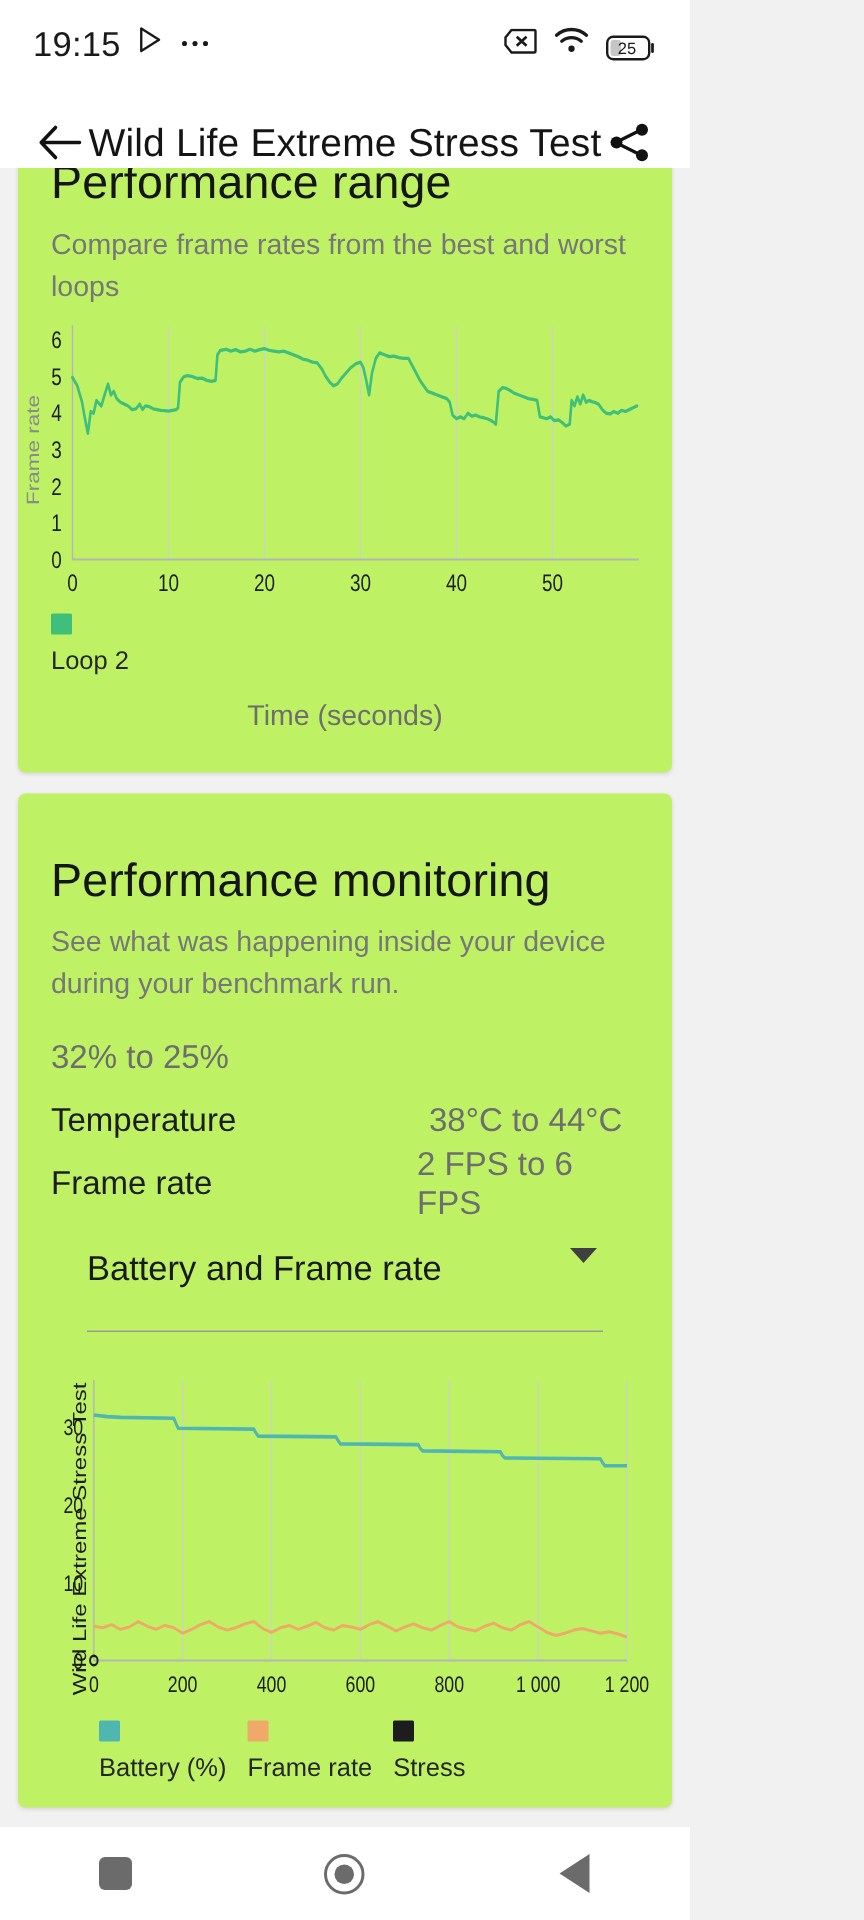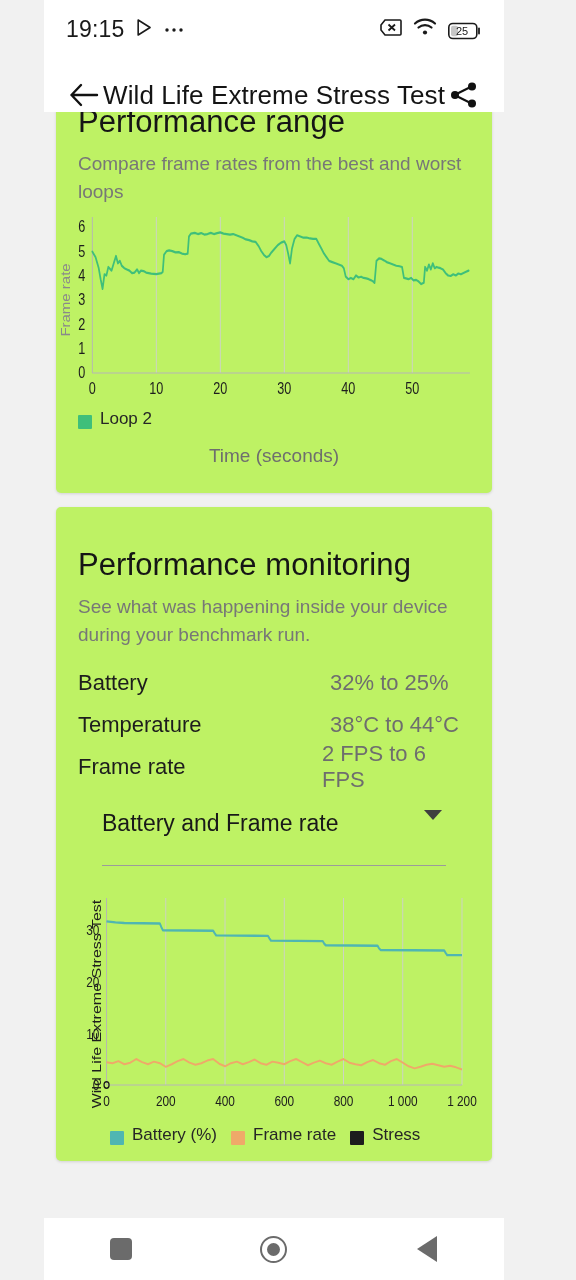--- a/index.html
+++ b/index.html
@@ -2,21 +2,21 @@
 <html><head>
 <meta charset="utf-8">
 <style>
   * { box-sizing: border-box; margin: 0; padding: 0; }
   html, body {
     width: 576px; height: 1280px;
     background: #f1f1f1;
     font-family: "Liberation Sans", sans-serif;
     overflow: hidden;
   }
-  .screen { position: relative; width: 460px; height: 1280px; background: #f1f1f1; margin-left: 44px; }
+  .screen { position: relative; width: 460px; height: 1280px; background: #f1f1f1; }
 
   
   .statusbar {
     height: 58px; background: #ffffff;
     display: flex; align-items: center; justify-content: space-between;
     padding: 0 22px;
   }
   .sb-left { display: flex; align-items: center; gap: 10px; }
   .sb-time { font-size: 23px; color: #1a1a1a; letter-spacing: .2px; }
   .sb-right { display: flex; align-items: flex-end; gap: 11px; }
@@ -45,21 +45,21 @@
 
   .card-title { font-size: 31px; color: #151515; padding: 0 22px; letter-spacing: .1px; }
   .card-title.clipped { margin-top: -8px; }
   .card-sub { font-size: 19px; color: #777777; padding: 10px 22px 0 22px; line-height: 1.45; }
 
   
   .chartwrap { position: relative; padding: 0; }
   svg.chart { display: block; width: 100%; }
 
   .legend { display: flex; align-items: center; padding: 0 22px; gap: 9px; }
-  .legend-item { display: flex; align-items: flex-end; gap: 8px; }
+  .legend-item { display: flex; align-items: flex-start; gap: 8px; flex-direction: column; }
   .swatch { width: 14px; height: 14px; display: inline-block; border-radius: 1px; }
   .legend-label { font-size: 17px; color: #262626; }
   .axis-title { text-align: center; font-size: 19px; color: #6e6e6e; }
 
   
   .stats { padding: 14px 22px 0 22px; }
   .stat-row { display: flex; align-items: center; height: 42px; }
   .stat-key { width: 252px; font-size: 22px; color: #1d1d1d; }
   .stat-val { font-size: 22px; color: #6e6e6e; }
 
@@ -199,21 +199,20 @@
 
       <div class="axis-title" style="padding:16px 0 26px 0;">Time (seconds)</div>
     </div>
 
     <div class="card">
       <div class="card-title" style="padding-top:40px;">Performance monitoring</div>
       <div class="card-sub">See what was happening inside your device during your benchmark run.</div>
 
       <div class="stats">
         <div class="stat-row">
-          <span class="stat-key">Battery</span>
           <span class="stat-val">32% to 25%</span>
         </div>
         <div class="stat-row">
           <span class="stat-key">Temperature</span>
           <span class="stat-val">38°C to 44°C</span>
         </div>
         <div class="stat-row">
           <span class="stat-key">Frame rate</span>
           <span class="stat-val">2 FPS to 6 FPS</span>
         </div>

